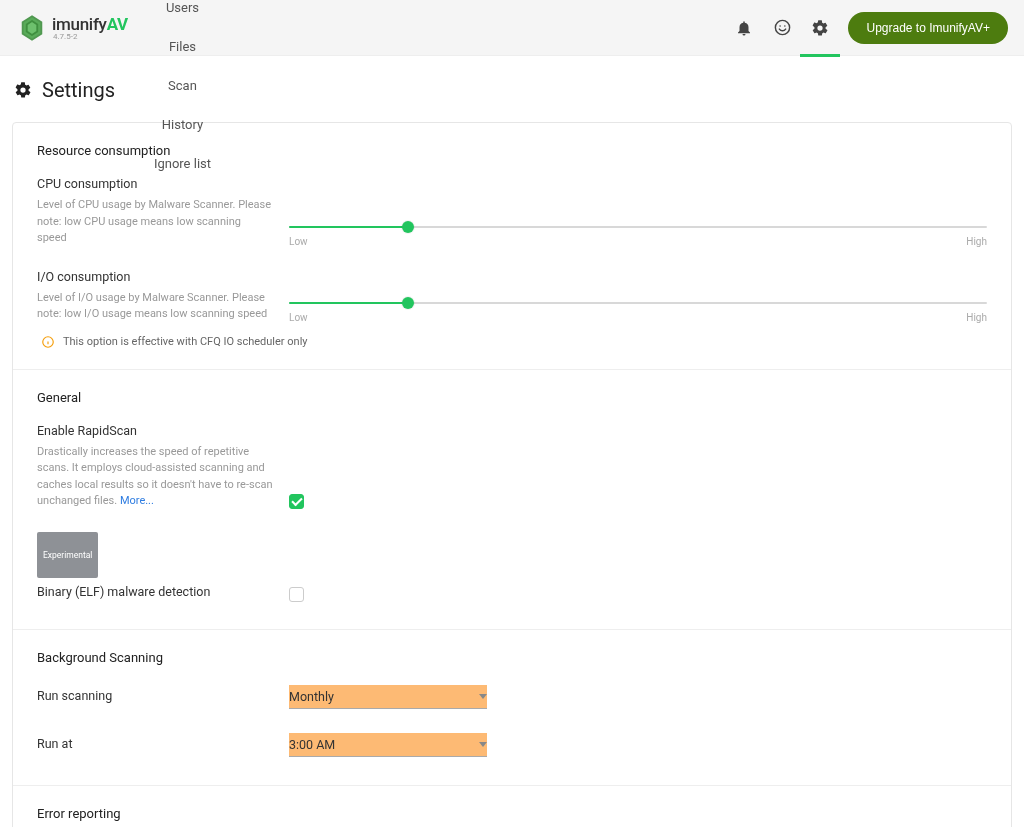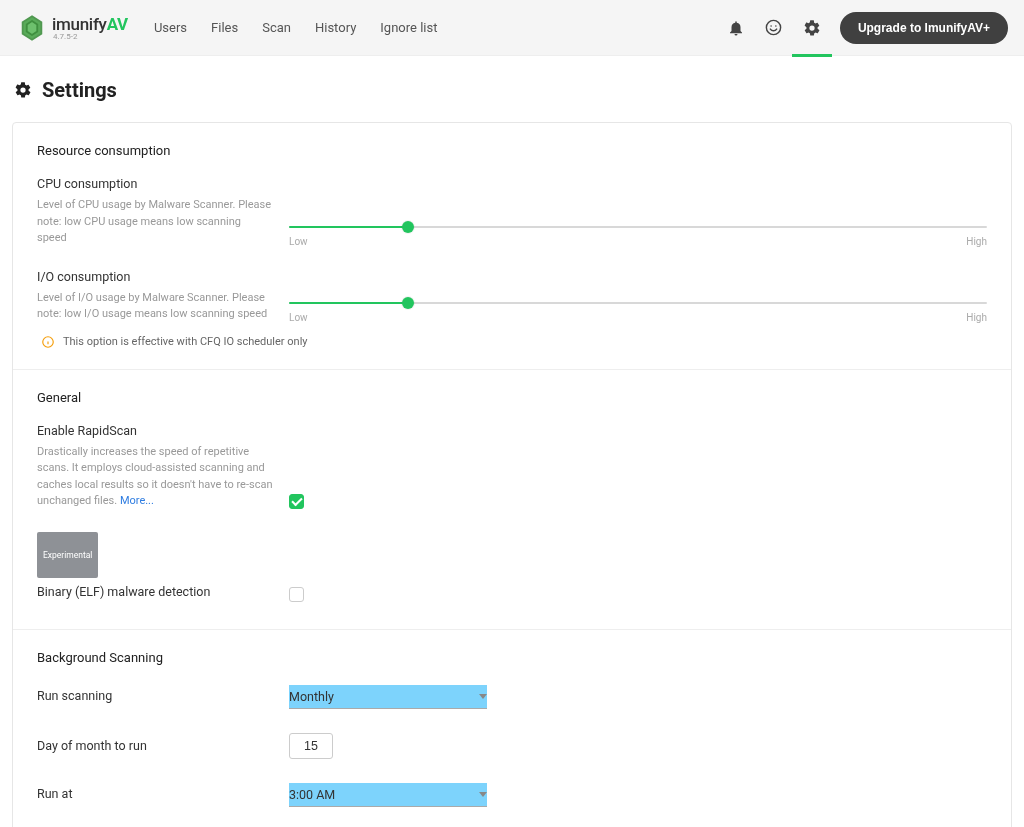--- a/index.html
+++ b/index.html
@@ -29,20 +29,21 @@
     display: inline-flex; align-items: center; justify-content: center;
   }
   .logo-text { font-size: 17px; font-weight: 500; color: #333; letter-spacing: -0.3px; }
   .logo-text .av { color: #22c55e; font-weight: 700; }
   .logo-sub { display: block; font-size: 8px; color: #999; margin-top: -2px; margin-left: 1px; }
   .nav {
     display: flex;
     gap: 24px;
     align-items: center;
     height: 100%;
+    flex-direction: column;
   }
   .nav a {
     color: #555;
     text-decoration: none;
     font-size: 13px;
     height: 100%;
     display: flex;
     align-items: center;
     position: relative;
     cursor: pointer;
@@ -53,37 +54,37 @@
     align-items: center;
     gap: 18px;
   }
   .icon-btn {
     width: 20px; height: 20px;
     color: #555;
     cursor: pointer;
     display: flex; align-items: center; justify-content: center;
   }
   .upgrade-btn {
-    background: #404040;
+    background: #4d7c0f;
     color: #fff;
     border: none;
     border-radius: 18px;
     padding: 9px 18px;
     font-size: 12px;
-    font-weight: 700;
+    font-weight: 400;
     cursor: pointer;
   }
 
   
   .page-title {
     display: flex; align-items: center; gap: 10px;
     padding: 22px 14px 20px;
   }
   .page-title svg { width: 18px; height: 18px; color: #333; }
-  .page-title h1 { font-size: 20px; font-weight: 700; color: #222; }
+  .page-title h1 { font-size: 20px; font-weight: 400; color: #222; }
 
   
   .panel {
     border: 1px solid #e6e6e6;
     margin: 0 12px 20px;
     border-radius: 4px;
   }
   .section {
     padding: 20px 24px;
     border-bottom: 1px solid #eee;
@@ -206,21 +207,21 @@
     width: 198px;
     border: none;
     border-bottom: 1px solid #aaa;
     padding: 4px 0;
     font-size: 12.5px;
     color: #333;
     display: flex;
     justify-content: space-between;
     align-items: center;
     cursor: pointer;
-    background: #7dd3fc;
+    background: #fdba74;
   }
   .select .caret {
     width: 0; height: 0;
     border-left: 4px solid transparent;
     border-right: 4px solid transparent;
     border-top: 5px solid #888;
   }
 
   .num-input {
     width: 44px;
@@ -386,28 +387,20 @@
         <div class="row-label">Run scanning</div>
       </div>
       <div class="row-right">
         <div class="select">
           <span>Monthly</span>
           <span class="caret"></span>
         </div>
       </div>
     </div>
 
-    <div class="row">
-      <div class="row-left">
-        <div class="row-label">Day of month to run</div>
-      </div>
-      <div class="row-right">
-        <input class="num-input" value="15" style="">
-      </div>
-    </div>
 
     <div class="row" style="margin-bottom:8px">
       <div class="row-left">
         <div class="row-label">Run at</div>
       </div>
       <div class="row-right">
         <div class="select">
           <span>3:00 AM</span>
           <span class="caret"></span>
         </div>

